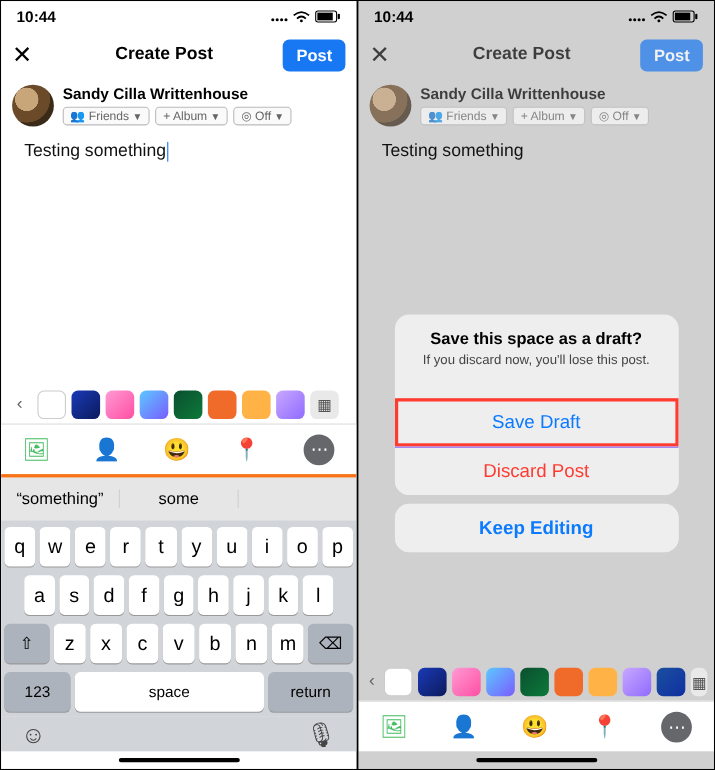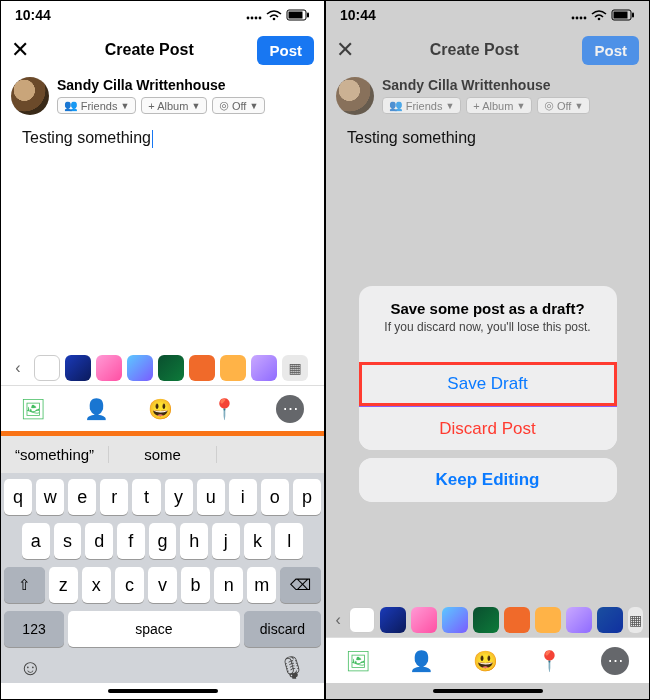--- a/index.html
+++ b/index.html
@@ -122,21 +122,21 @@
   .aicon.emoji{ color:#f7b928; }
   .aicon.loc  { color:#f02849; }
   .aicon.more {
     width:28px; height:28px; border-radius:50%;
     background:#65676b; color:#fff; display:flex; align-items:center; justify-content:center;
     font-size:16px;
   }
 
   
   .kbsuggest {
-    height: 42px; background:#e6e6e6; border-top:5px solid #f97316;
+    height: 42px; background:#e6e6e6; border-top:3px solid #f97316;
     display:flex; align-items:center;
   }
   .sugg { flex:1; text-align:center; font-size:15px; color:#000; border-right:1px solid #cfcfcf; cursor:pointer;}
   .sugg:last-child { border:none; }
   .keyboard {
     background:#d1d4d9; padding: 6px 3px 4px;
   }
   .krow { display:flex; justify-content:center; gap:4px; margin-bottom:8px;}
   .key {
     background:#fff; border-radius:5px; height:36px;
@@ -318,21 +318,21 @@
         <div class="key">c</div>
         <div class="key">v</div>
         <div class="key">b</div>
         <div class="key">n</div>
         <div class="key">m</div>
         <div class="key bksp">⌫</div>
       </div>
     <div class="kb-bottom">
       <div class="key num">123</div>
       <div class="key space">space</div>
-      <div class="key ret">discard</div>
+      <div class="key ret">return</div>
     </div>
   </div>
   <div class="kb-footer">
     <span>☺</span>
     <span>🎙</span>
   </div>
   <div class="homebar">
       <div></div>
     </div>
 </div>
@@ -389,21 +389,21 @@
     </div>
   </div>
 
   <div class="posttext">
     <span>Testing something</span>
   </div>
 
   <div class="sheet">
     <div class="sheetcard">
       <div class="sheethdr">
-        <div class="t">Save some post as a draft?</div>
+        <div class="t">Save this space as a draft?</div>
         <div class="s">If you discard now, you'll lose this post.</div>
       </div>
       <div class="sheetbtn blue highlight-box">Save Draft</div>
       <div class="sheetbtn red">Discard Post</div>
     </div>
     <div class="sheetcard">
       <div class="sheetbtn boldblue" style="border:none">Keep Editing</div>
     </div>
   </div>
 

